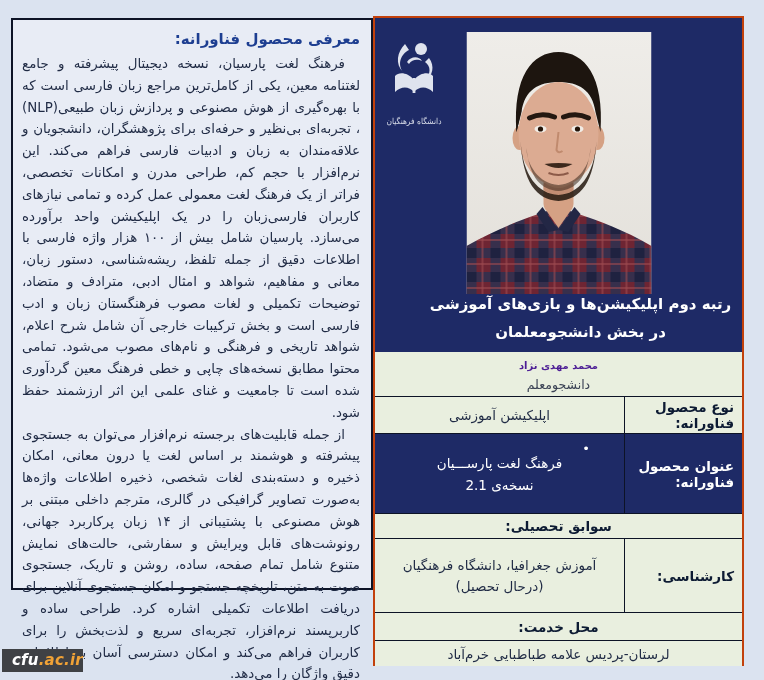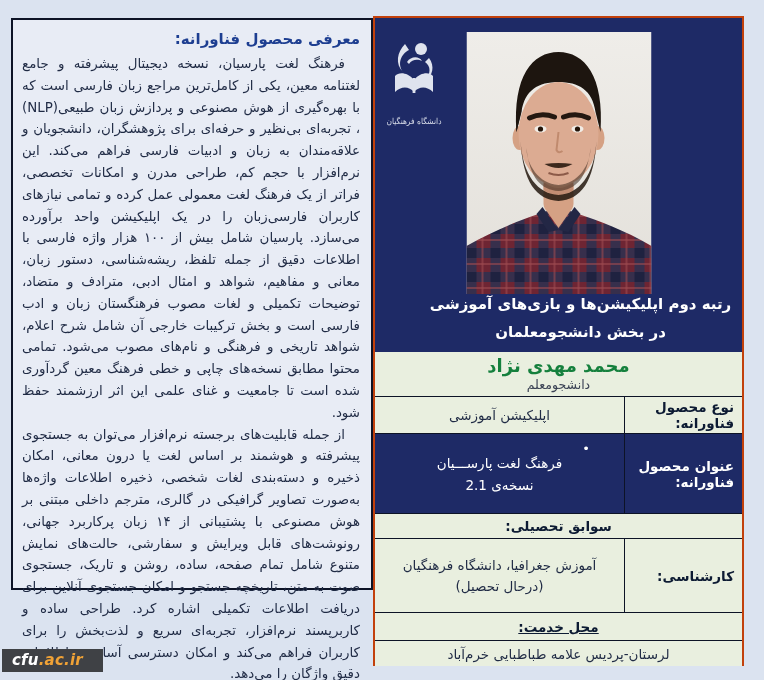--- a/index.html
+++ b/index.html
@@ -24,21 +24,21 @@
     text-align:right; margin:2px 0 3px 0; line-height:22px;
   }
   .left-panel p{
     font-size:13.4px; color:#1f2a44; line-height:21.8px;
     text-align:justify; text-indent:15px; margin:0;
   }
 
   
   .watermark{
     position:absolute; left:2px; top:649px; height:23px;
-    background:#3f4145; padding:2px 20px 2px 10px;
+    background:#3f4145; padding:2px 0 2px 10px;
     font-style:italic; font-weight:bold; font-size:15px; line-height:19px;
     letter-spacing:0.2px; z-index:5;
   }
   .watermark .wm-prefix{ color:#ffffff; }
   .watermark .wm-suffix{ color:#f0a236; }
 
   
   .right-panel{
     position:absolute; left:373px; top:16px; width:371px; height:650px;
     border:2px solid #c2410c; background:#e9efdf;
@@ -62,21 +62,21 @@
   .rank-title{
     position:absolute; left:0; right:0; bottom:6px;
     text-align:center; color:#ffffff; font-weight:bold; font-size:15px;margin-left:44px;
   }
   .rank-title div{ line-height:28px; }
 
   .name-row{
     height:44px; background:#e9efdf; text-align:center; flex:0 0 auto;
     padding-top:3px;
   }
-  .person-name{ font-size:18px; font-weight:bold; color:#15803d; line-height:21px; }
+  .person-name{ font-size:10px; font-weight:bold; color:#4c1d95; line-height:21px; }
   .person-role{ font-size:12.5px; color:#3a4254; line-height:18px; }
 
   .t-row{
     display:flex; flex-direction:row; border-top:1.5px solid #0d1326;
     background:#e9efdf; flex:0 0 auto; align-items:stretch;
   }
   .t-row.navy{ background:#1e2a66; color:#fff; }
   .t-label{
     width:118px; flex:0 0 auto; display:flex; align-items:center;
     padding:2px 8px; font-size:13.5px; font-weight:bold; color:#0d1b33;
@@ -96,21 +96,21 @@
     position:absolute; right:34px; top:7px; font-size:13px; color:#ffffff;
   }
   .row-header{
     border-top:1.5px solid #0d1326; background:#e9efdf; text-align:center;
     font-weight:bold; font-size:13.5px; color:#0d1b33; flex:0 0 auto;
     display:flex; align-items:center; justify-content:center;
   }
   .row-edu-header{ height:25px; }
   .row-bachelor{ height:74px; }
   .row-bachelor .t-value div{ line-height:21px; }
-  .row-work-header{ height:28px;text-decoration:underline; }
+  .row-work-header{ height:28px; }
   .row-workplace{
     border-top:1.5px solid #0d1326; height:26px; background:#e9efdf;
     display:flex; align-items:center; justify-content:center;
     font-size:13.5px; color:#1f2a44; flex:0 0 auto;
   }
 </style>
 </head>
 <body>
 
 <div class="page">

